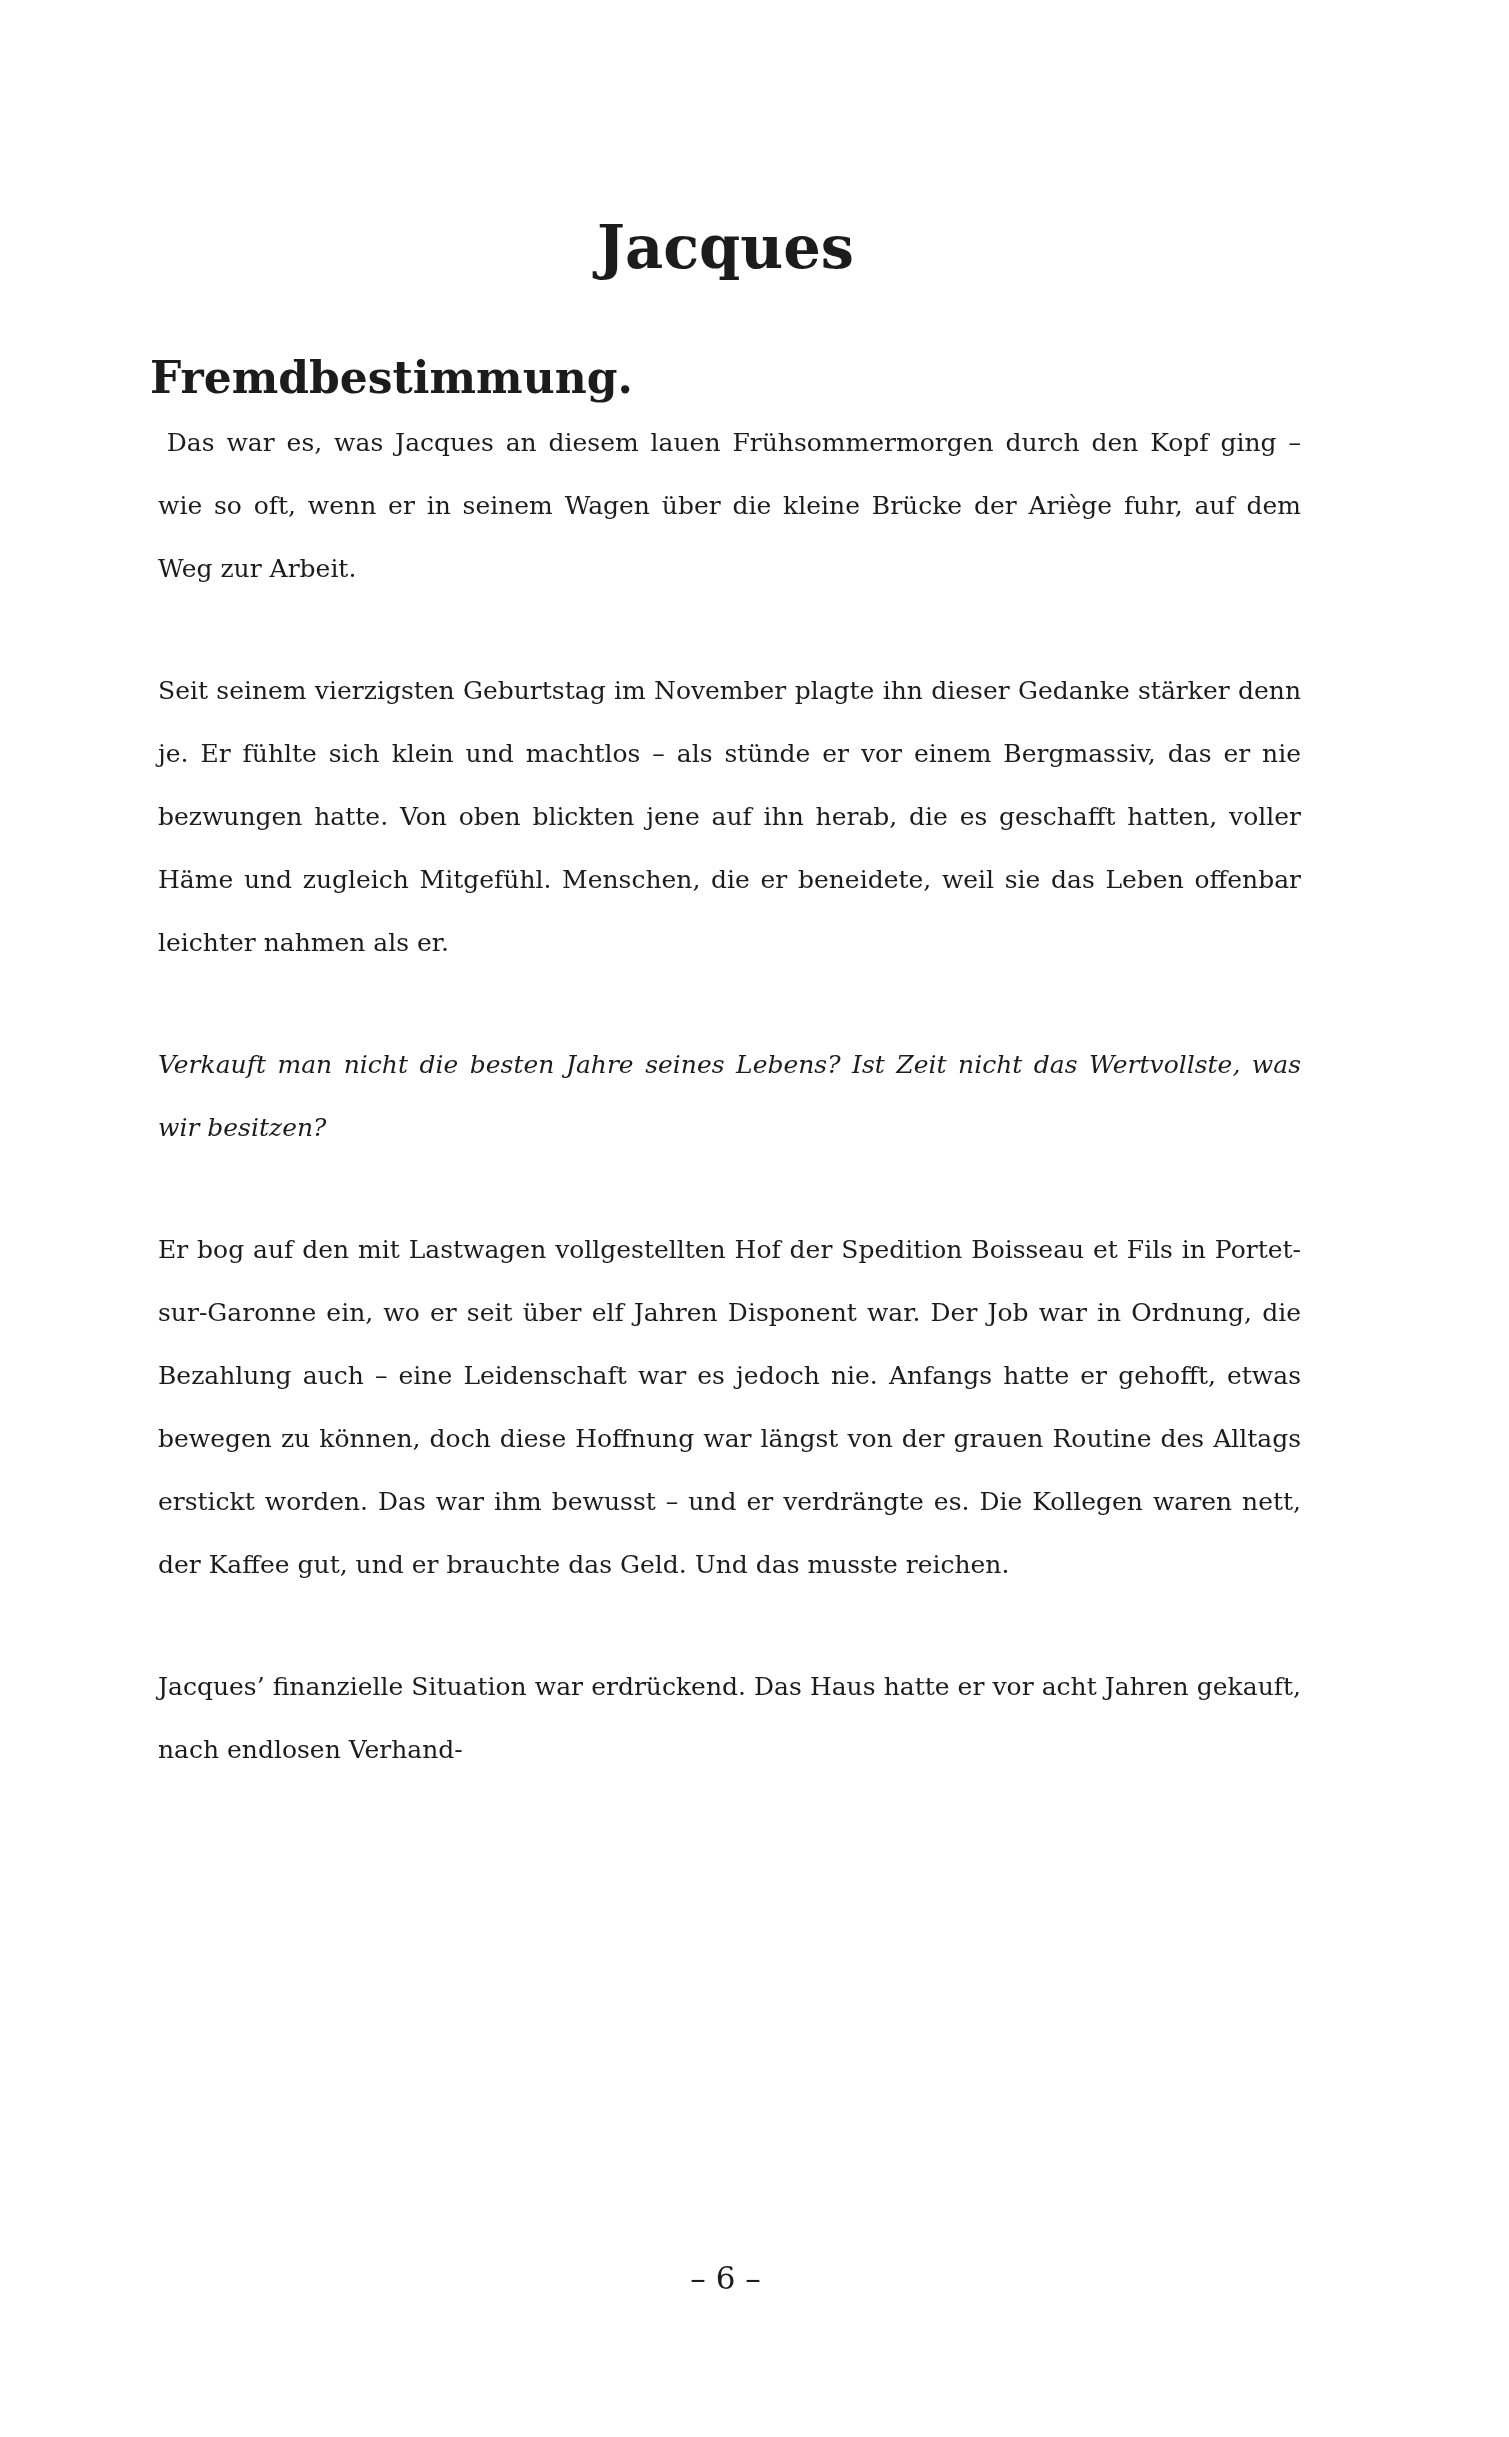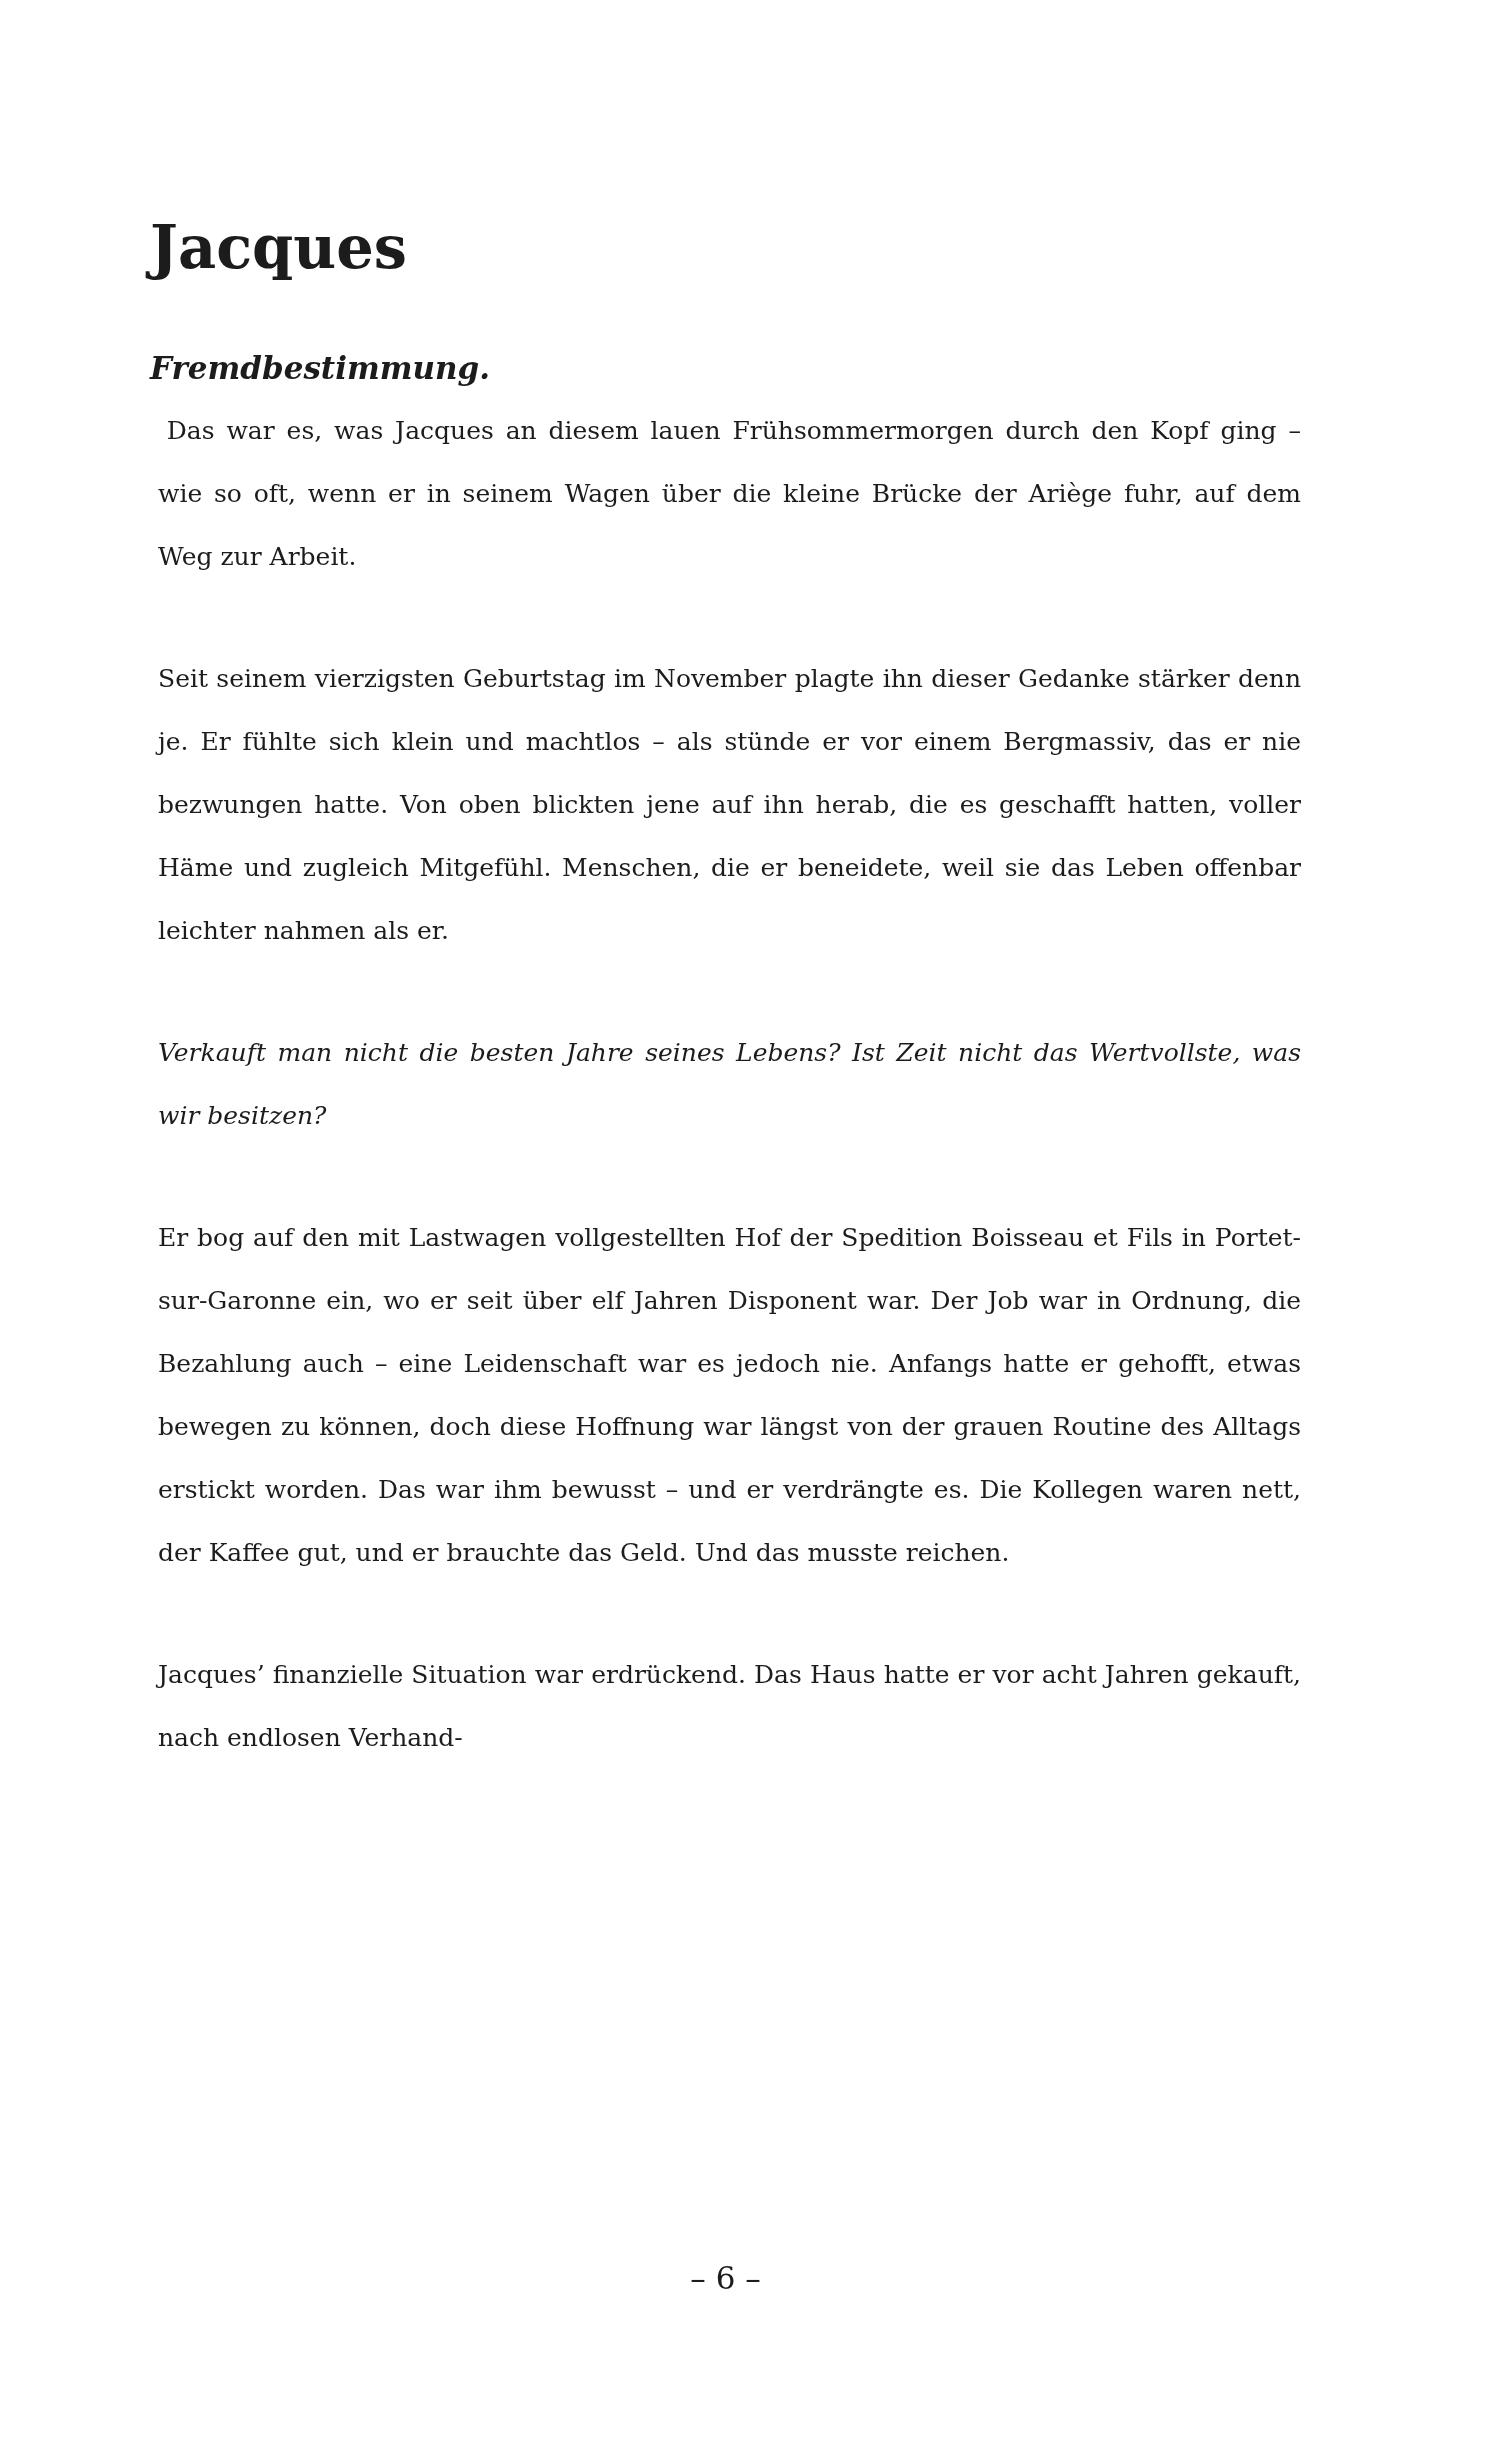--- a/index.html
+++ b/index.html
@@ -16,27 +16,27 @@
     padding: 216px 208px 0 150px;
     font-family: "DejaVu Serif", "Liberation Serif", serif;
     color: #1c1c1c;
     overflow: hidden;
   }
   .chapter-title {
     font-size: 59px;
     font-weight: bold;
     margin: 0 0 64px 0;
     line-height: 1.1;
+    text-align: center;
   }
   .section-heading {
-    font-size: 31px;
+    font-size: 44px;
     font-weight: bold;
-    margin: 0 0 8px 0;
+    margin: 0 0 0 0;
     line-height: 1.5;
-    font-style: italic;
   }
   .body-para {
     font-size: 25px;
     line-height: 63px;
     margin: 0 0 59px 8px;
     text-align: justify;
     text-justify: inter-word;
   }
   .indent-first {
     text-indent: 8.8px;

